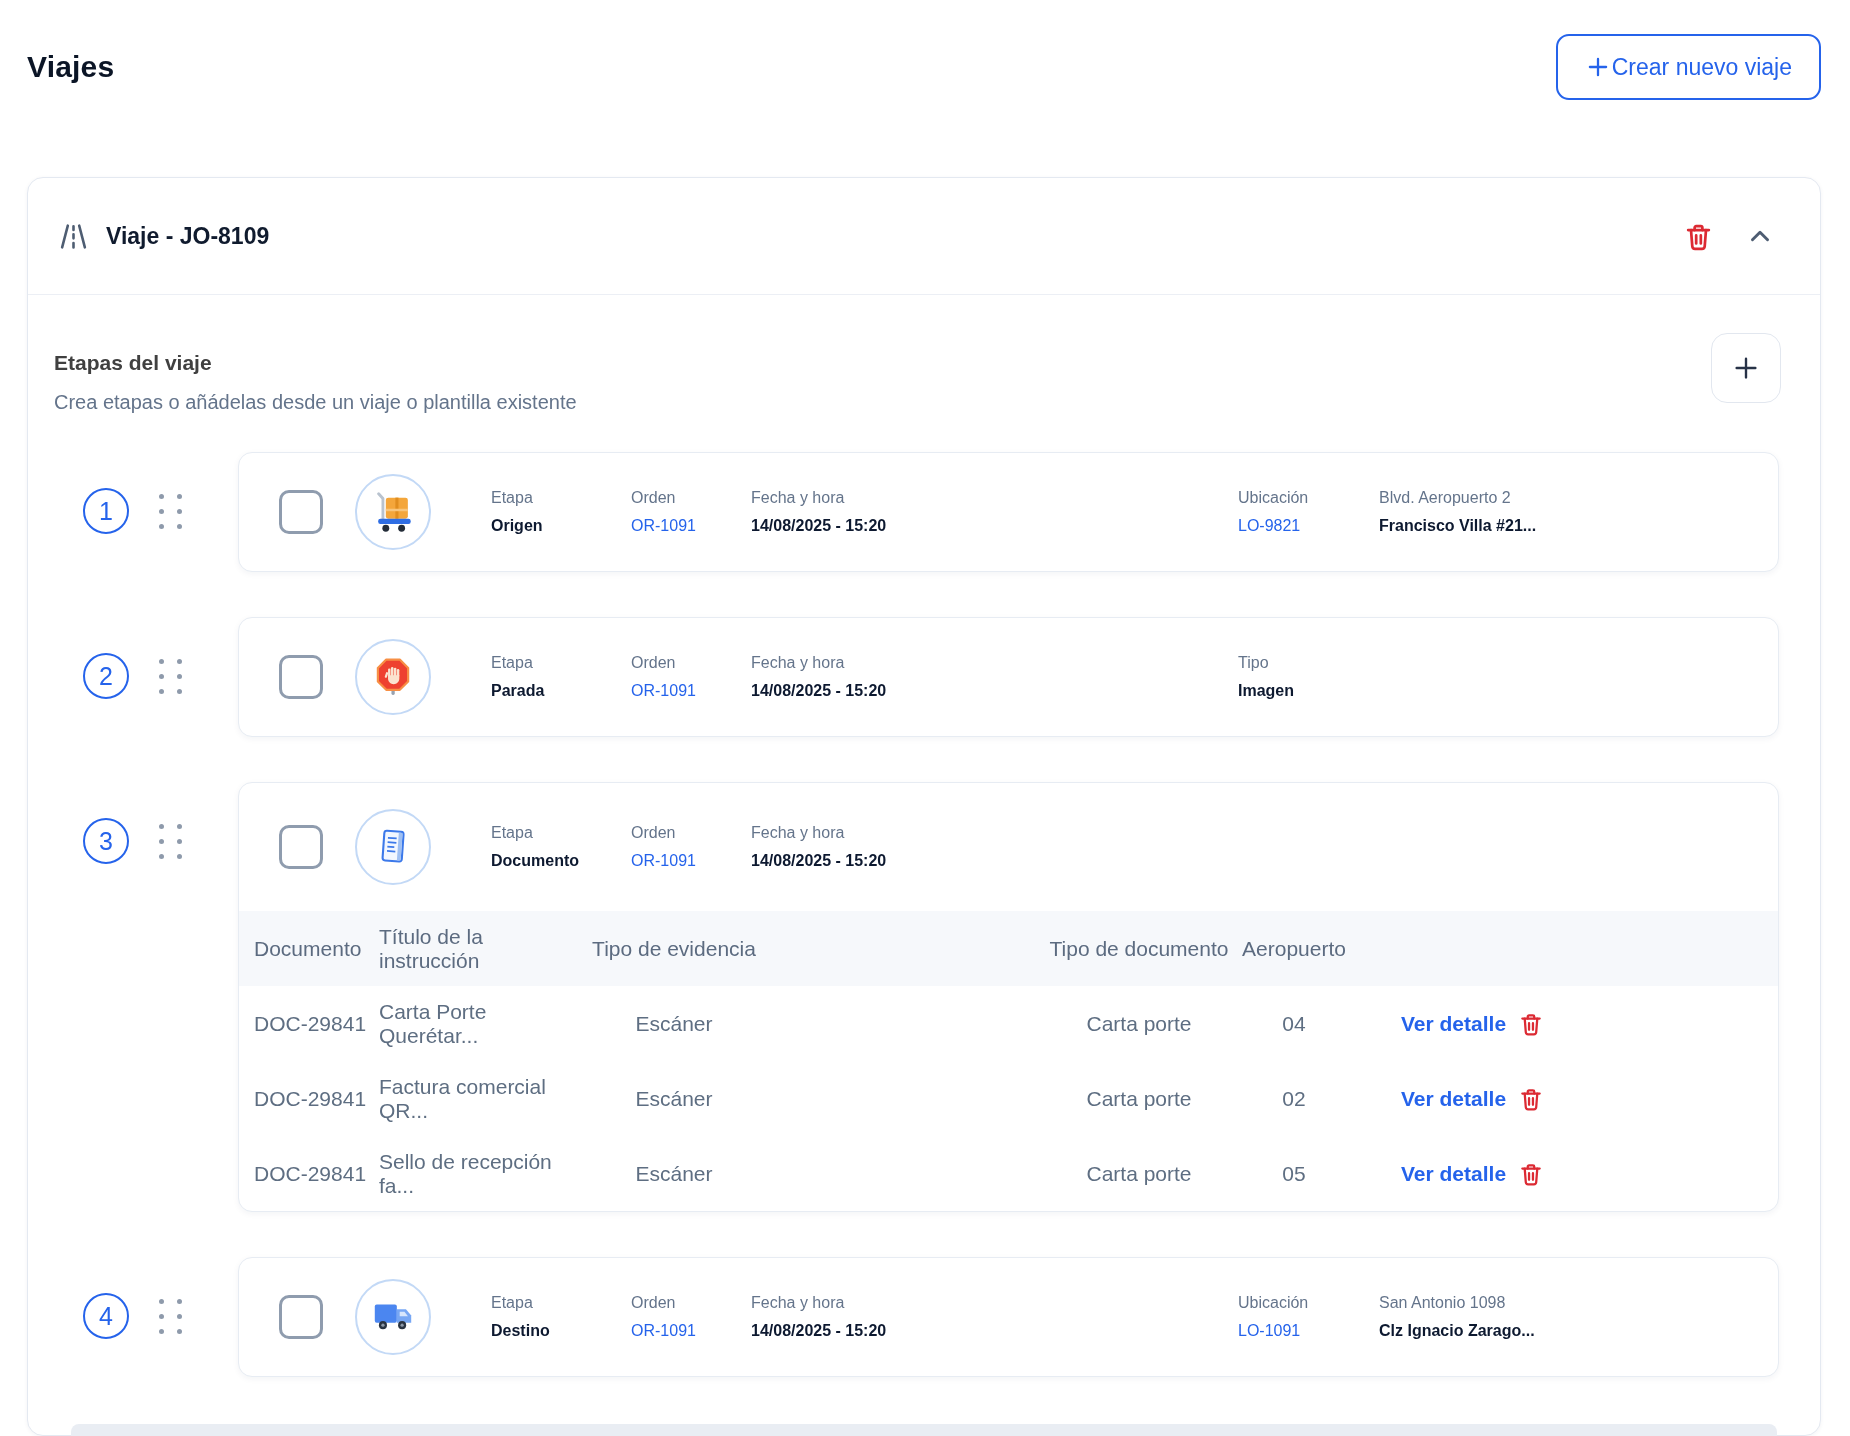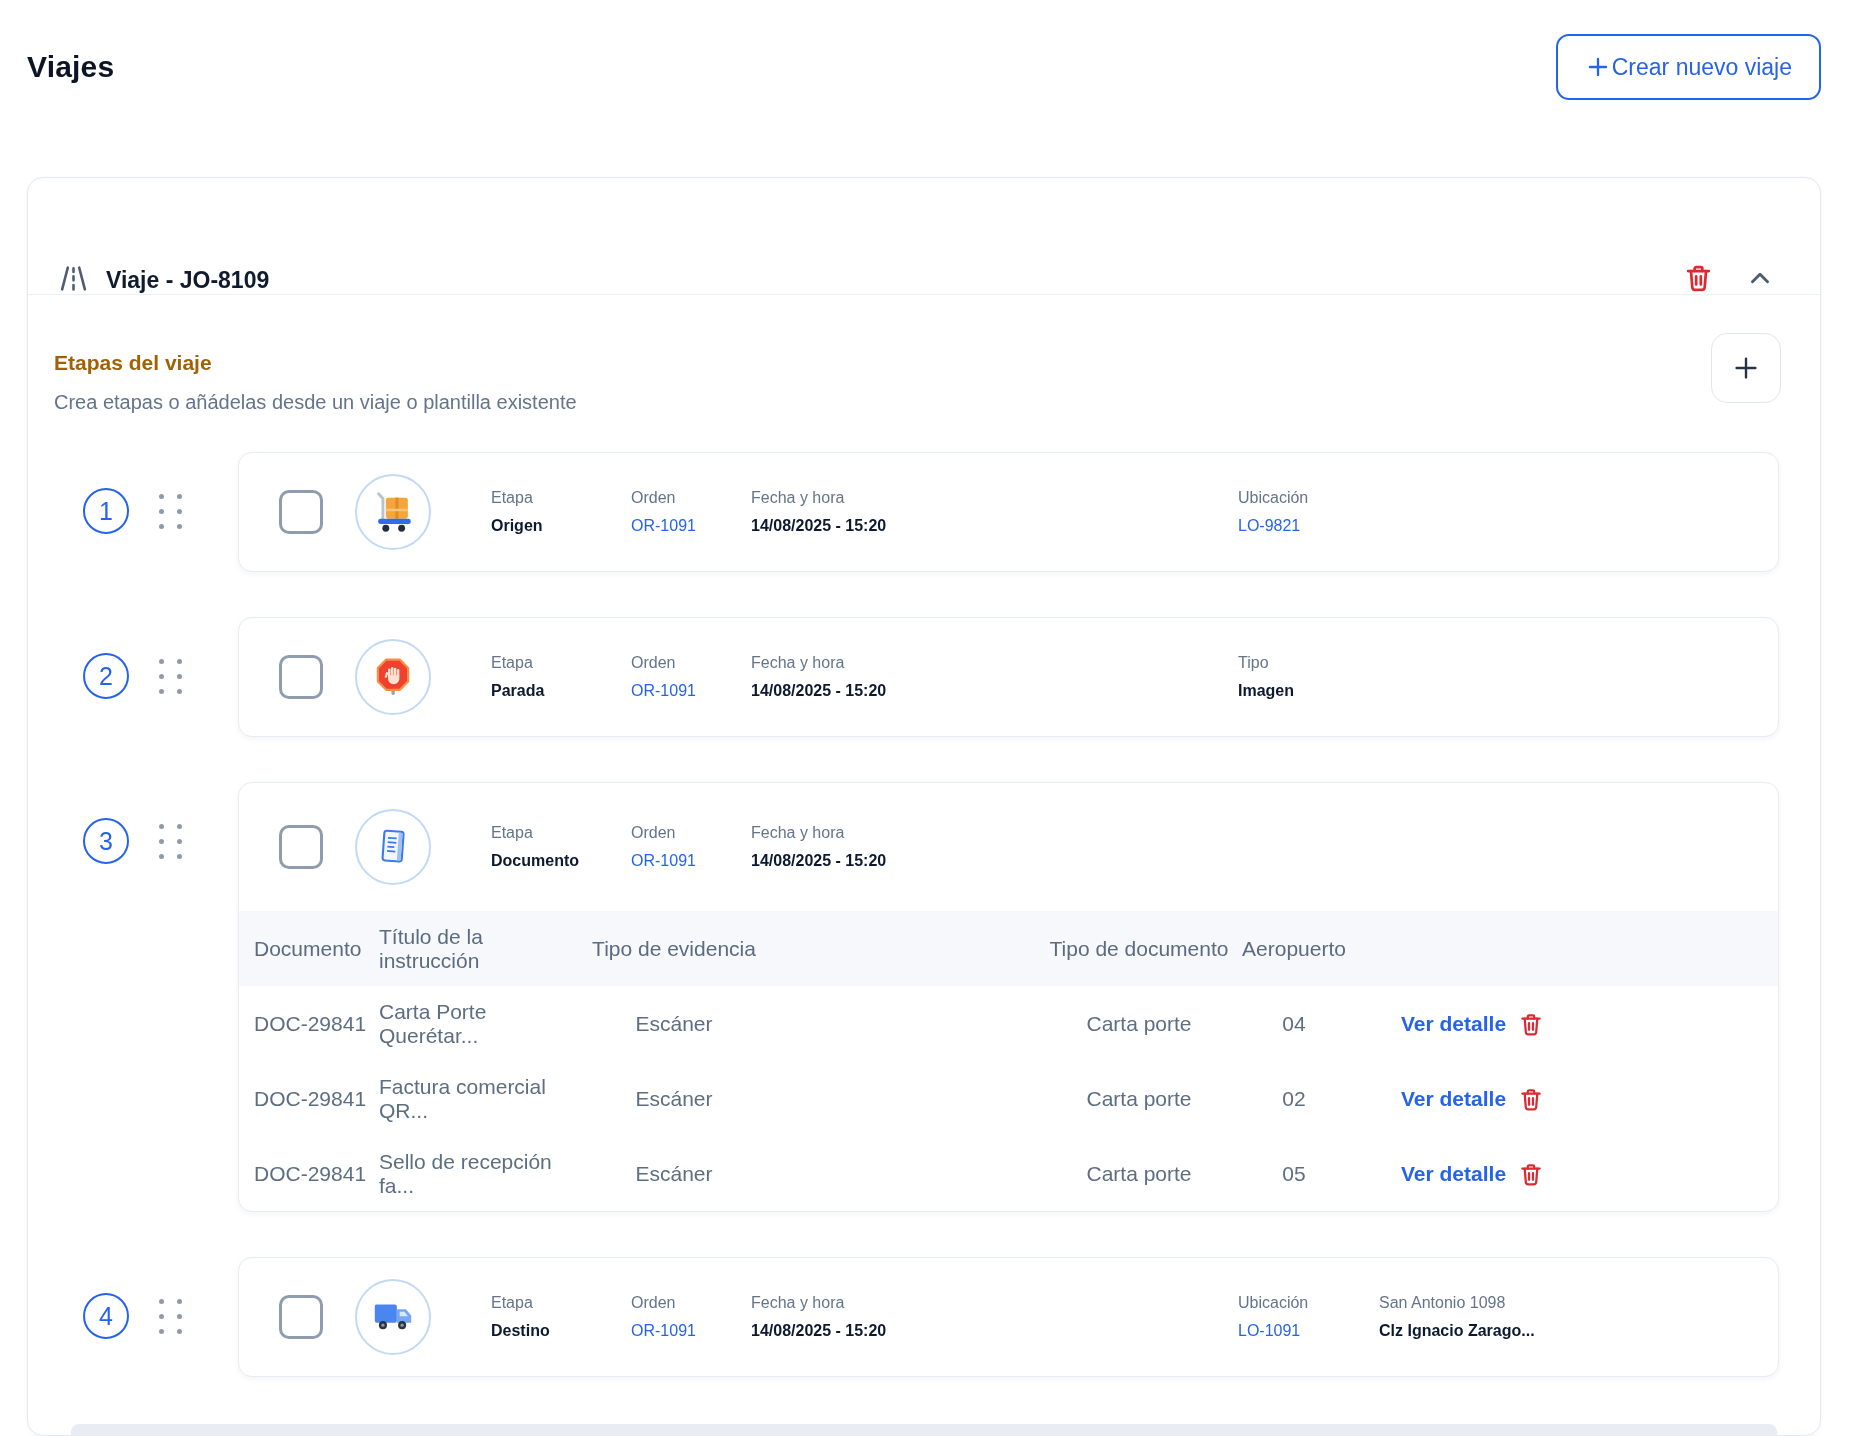--- a/index.html
+++ b/index.html
@@ -12,30 +12,30 @@
     justify-content:space-between; align-items:center; }
   .page-title { font-size:30px; font-weight:700; color:#0b1526; letter-spacing:.2px; }
   .btn-create { display:flex; align-items:center; gap:1px; height:66px; padding:0 27px;
     background:#fff; border:2px solid #2563eb; border-radius:13px; color:#2563eb;
     font-size:23px; font-weight:500; cursor:pointer; font-family:inherit; }
 
   
   .trip-card { position:absolute; left:27px; top:177px; width:1794px; height:1259px;
     background:#fff; border:1.5px solid #e4e9f1; border-radius:16px;
     box-shadow:0 1px 4px rgba(18,42,84,.05); }
-  .trip-card-header { display:flex; align-items:flex-end; height:117px;
+  .trip-card-header { display:flex; align-items:center; height:117px;
     padding:0 46px 0 30px; border-bottom:1.5px solid #eceff5; }
   .trip-title { font-size:23px; font-weight:700; color:#101b2e; margin-left:17px; }
   .header-actions { margin-left:auto; display:flex; align-items:center; gap:32px; }
   .icon-btn { background:none; border:none; cursor:pointer; display:flex; align-items:center; }
 
   
   .section-head { display:flex; justify-content:space-between; align-items:flex-start;
     padding:56px 39px 0 26px; }
-  .section-title { font-size:21px; font-weight:700; color:#a16207; }
+  .section-title { font-size:21px; font-weight:700; color:#404040; }
   .section-sub { font-size:20px; color:#64748b; margin-top:16px; }
   .btn-add-stage { width:70px; height:70px; margin-top:-18px; background:#fff;
     border:1.5px solid #e2e7ef; border-radius:16px; cursor:pointer;
     display:flex; align-items:center; justify-content:center; }
 
   
   .stages { margin-top:38px; }
   .stage { position:relative; margin:0 41px 45px 27px; padding-left:183px; }
   .stage-num { position:absolute; left:28px; top:36px; width:46px; height:46px;
     border:2px solid #2563eb; border-radius:50%; color:#2563eb; font-size:25px;
@@ -175,20 +175,24 @@
               <span class="val link">OR-1091</span>
             </div>
             <div class="field f-fecha">
               <span class="lbl">Fecha y hora</span>
               <span class="val">14/08/2025 - 15:20</span>
             </div>
             <div class="field f-ubic">
               <span class="lbl">Ubicación</span>
               <span class="val link">LO-9821</span>
             </div>
+            <div class="field f-addr">
+              <span class="lbl">Blvd. Aeropuerto 2</span>
+              <span class="val">Francisco Villa #21...</span>
+            </div>
           </div>
         </div>
       </div>
 
       <div class="stage">
         <div class="stage-num">2</div>
         <div class="drag">
             <i></i>
             <i></i>
             <i></i>

